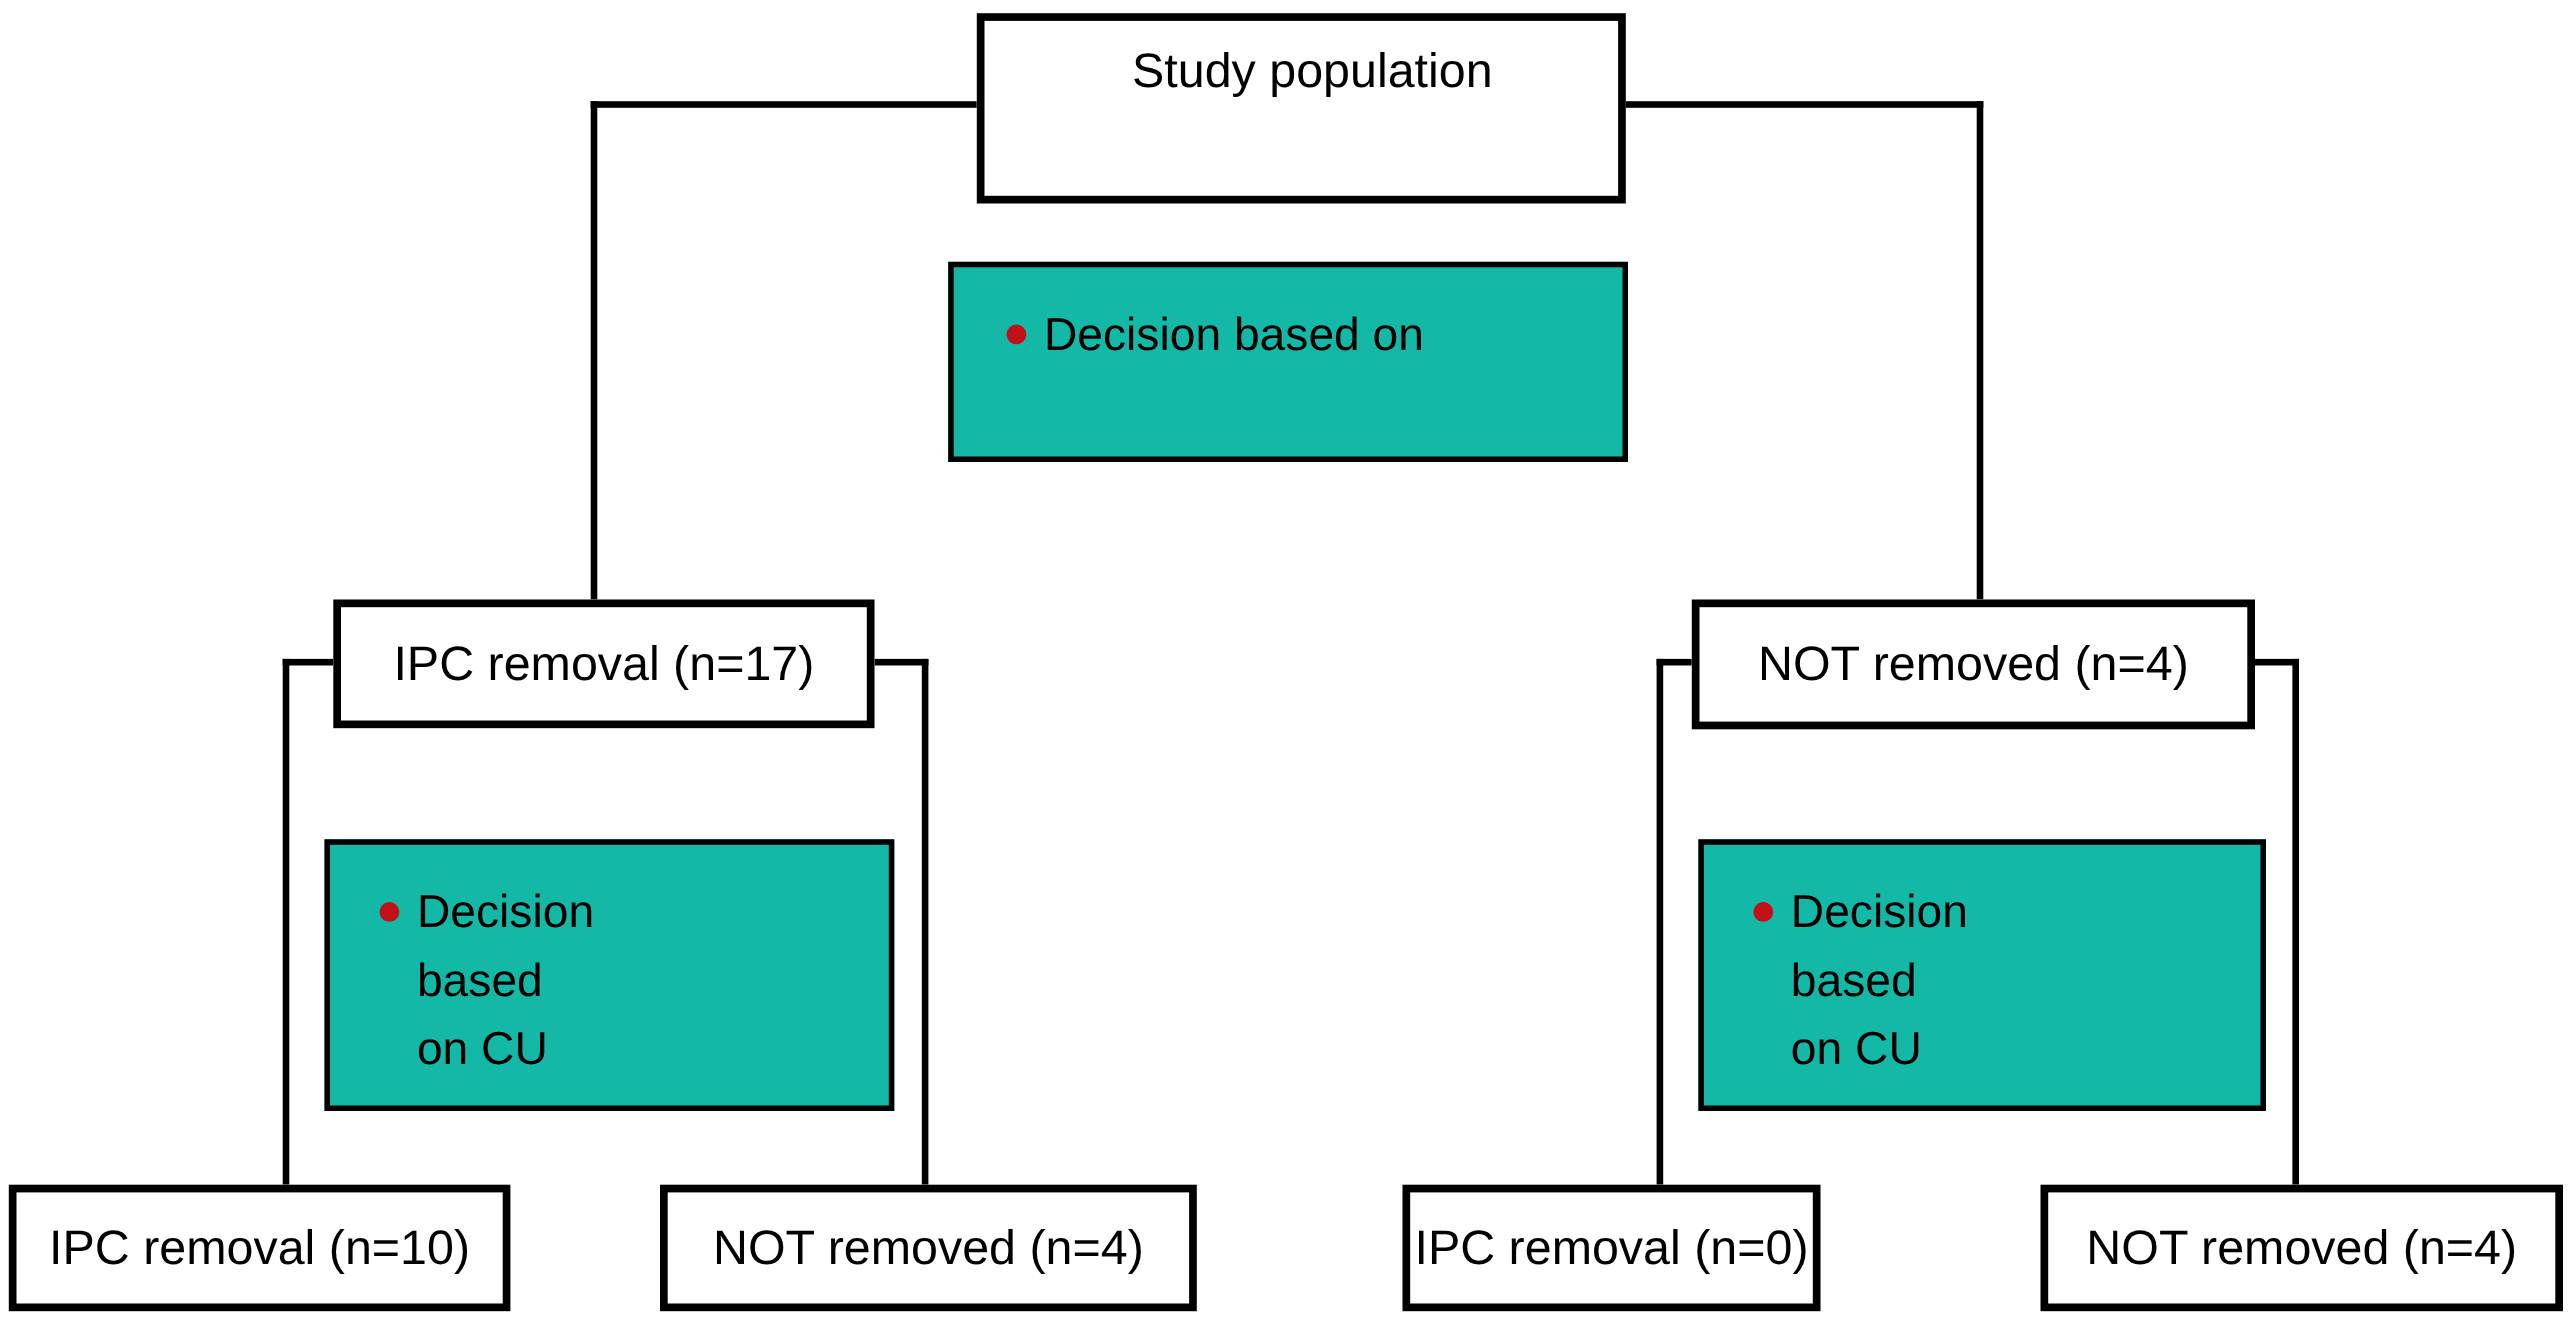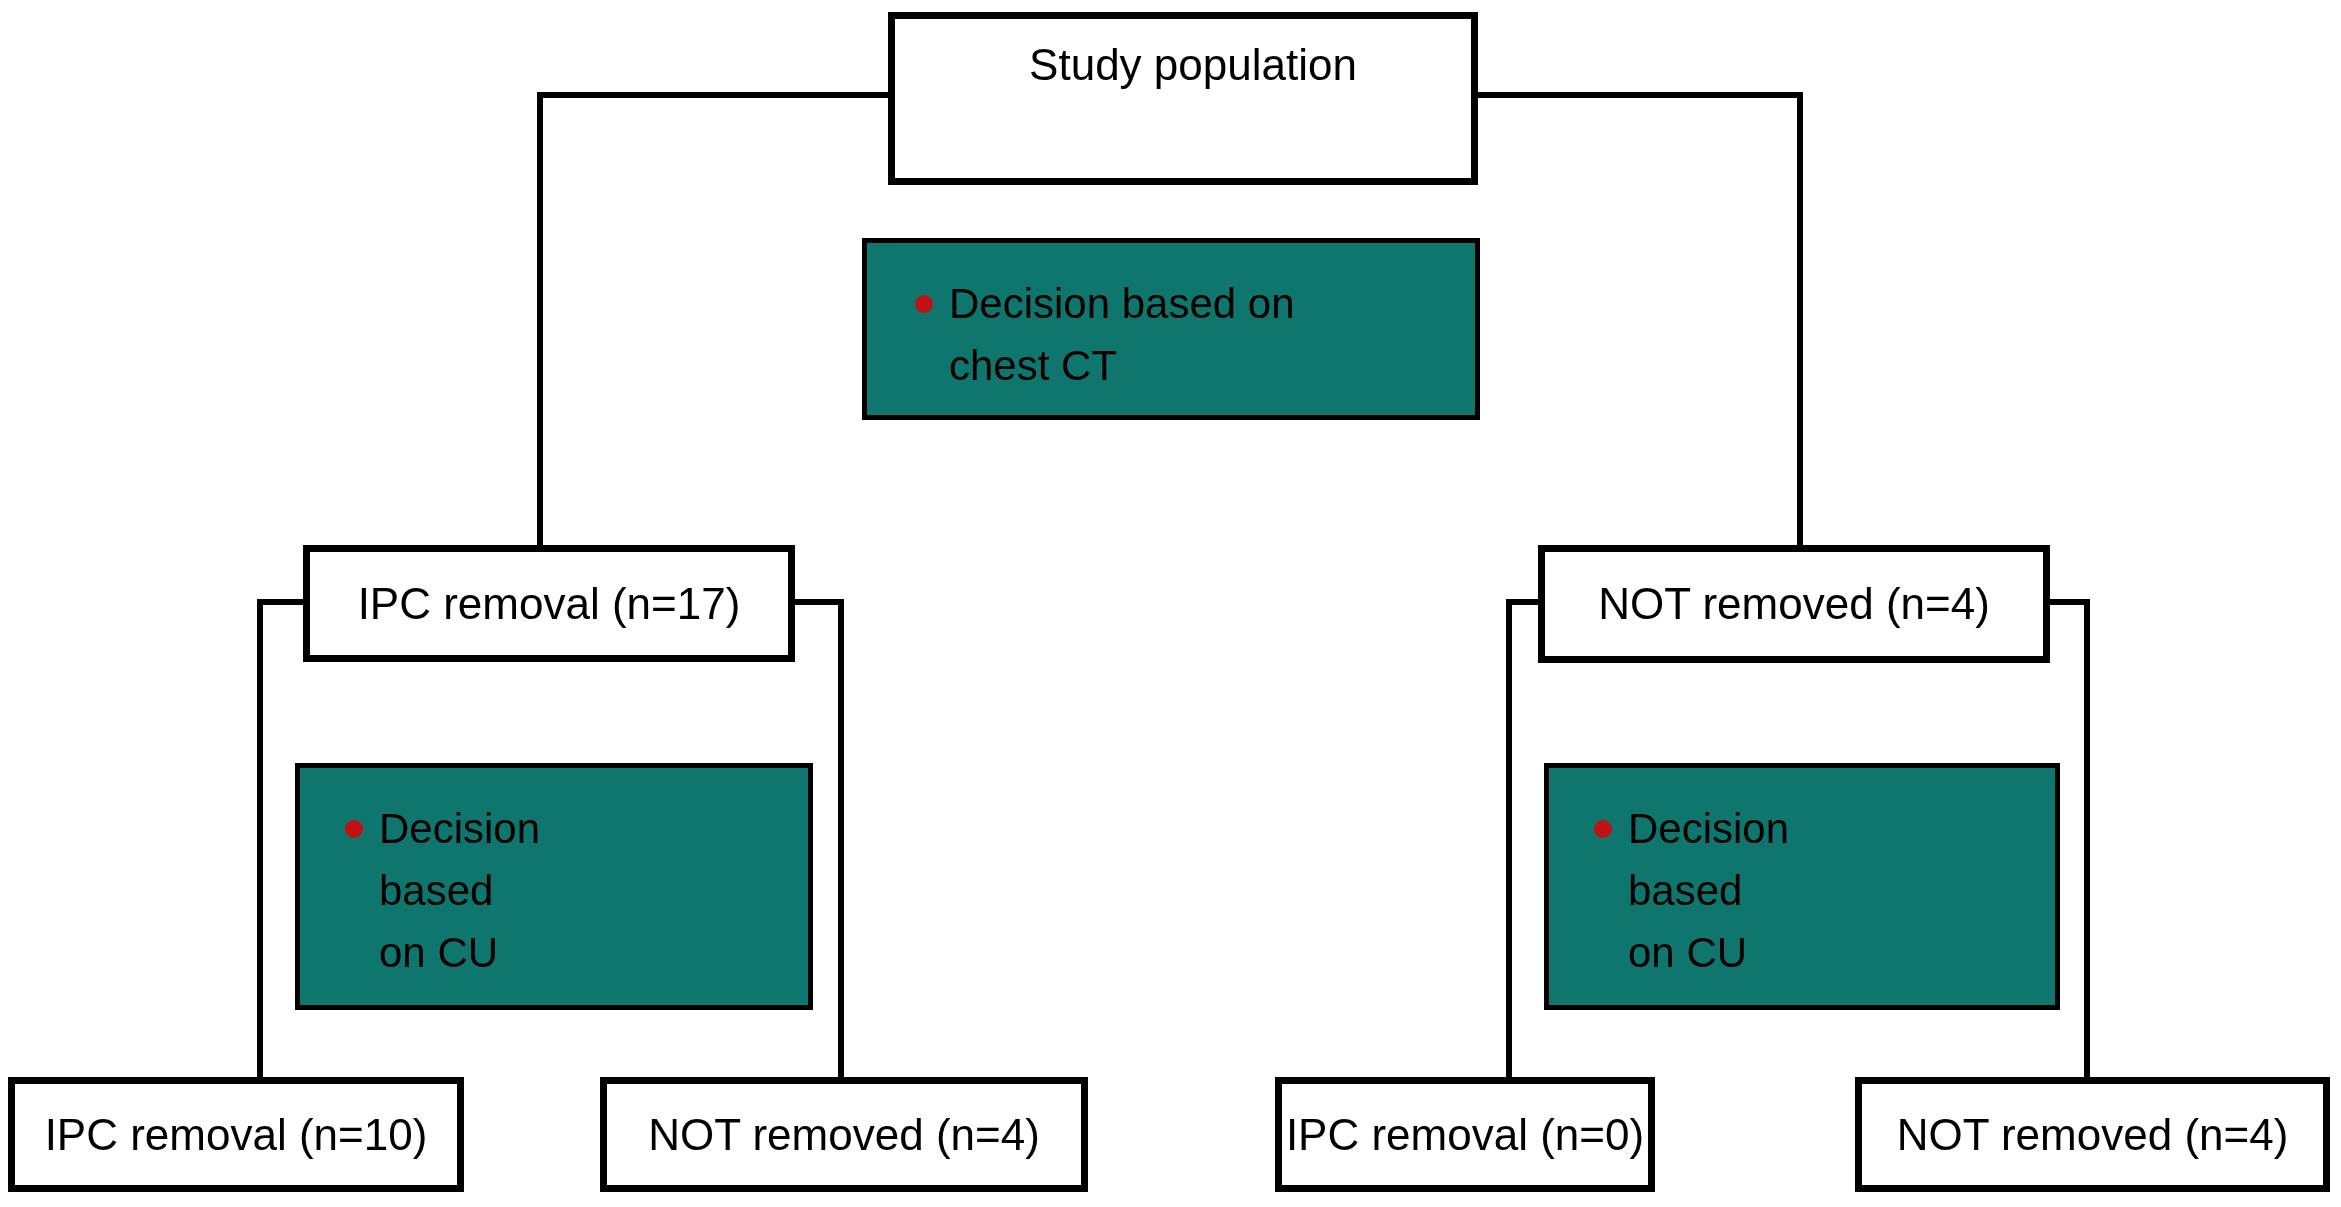--- a/index.html
+++ b/index.html
@@ -30,21 +30,21 @@
   }
   .node.top-align {
     align-items: flex-start;
     padding-top: 16px;
     padding-left: 20px;
   }
   .note {
     position: absolute;
     box-sizing: border-box;
     border: 5px solid var(--color-line, #000000);
-    background: #0f766e;
+    background: #14b8a6;
     display: flex;
     align-items: flex-start;
     font-size: 42px;
     line-height: 62px;
   }
   .note .bullet {
     flex: 0 0 auto;
     width: 18px;
     height: 18px;
     border-radius: 50%;
@@ -81,21 +81,20 @@
   <div class="v-line" style="left:2084px; top:599px; height:478px;"></div>
 
   <div class="node top-align" style="left:888px; top:12px; width:590px; height:173px;">
     <span>Study population</span>
   </div>
 
   <div class="note" style="left:862px; top:238px; width:618px; height:182px; padding:30px 20px 0 48px;">
     <span class="bullet"></span>
     <div class="note-lines">
       <div>Decision based on</div>
-      <div>chest CT</div>
     </div>
   </div>
 
   <div class="node" style="left:303px; top:545px; width:492px; height:117px;">
     <span>IPC removal (n=17)</span>
   </div>
   <div class="node" style="left:1538px; top:545px; width:512px; height:118px;">
     <span>NOT removed (n=4)</span>
   </div>
 

